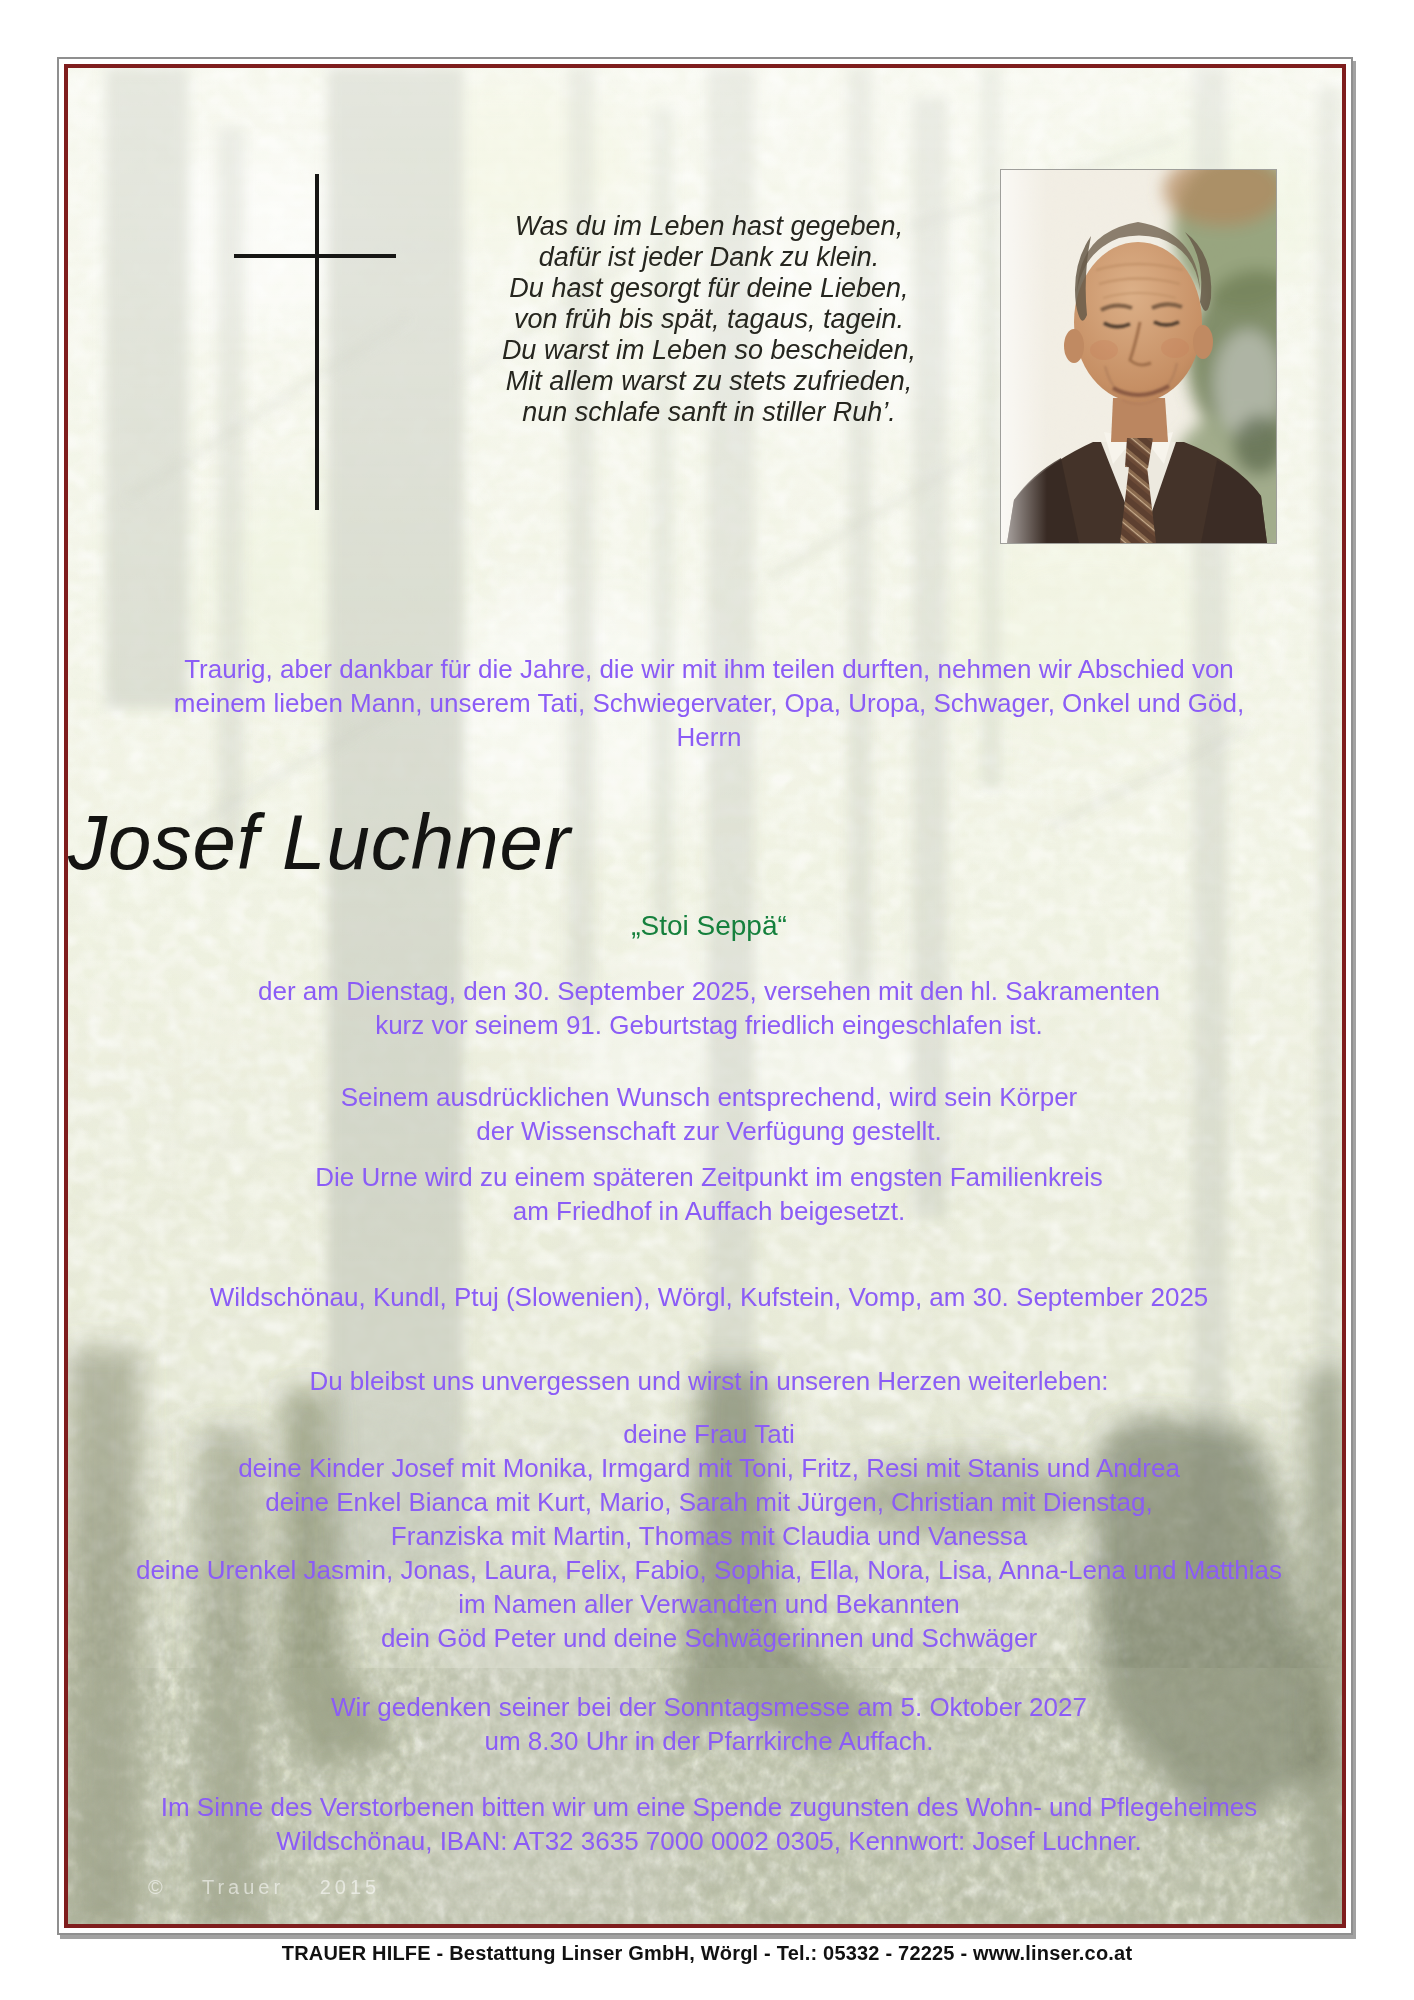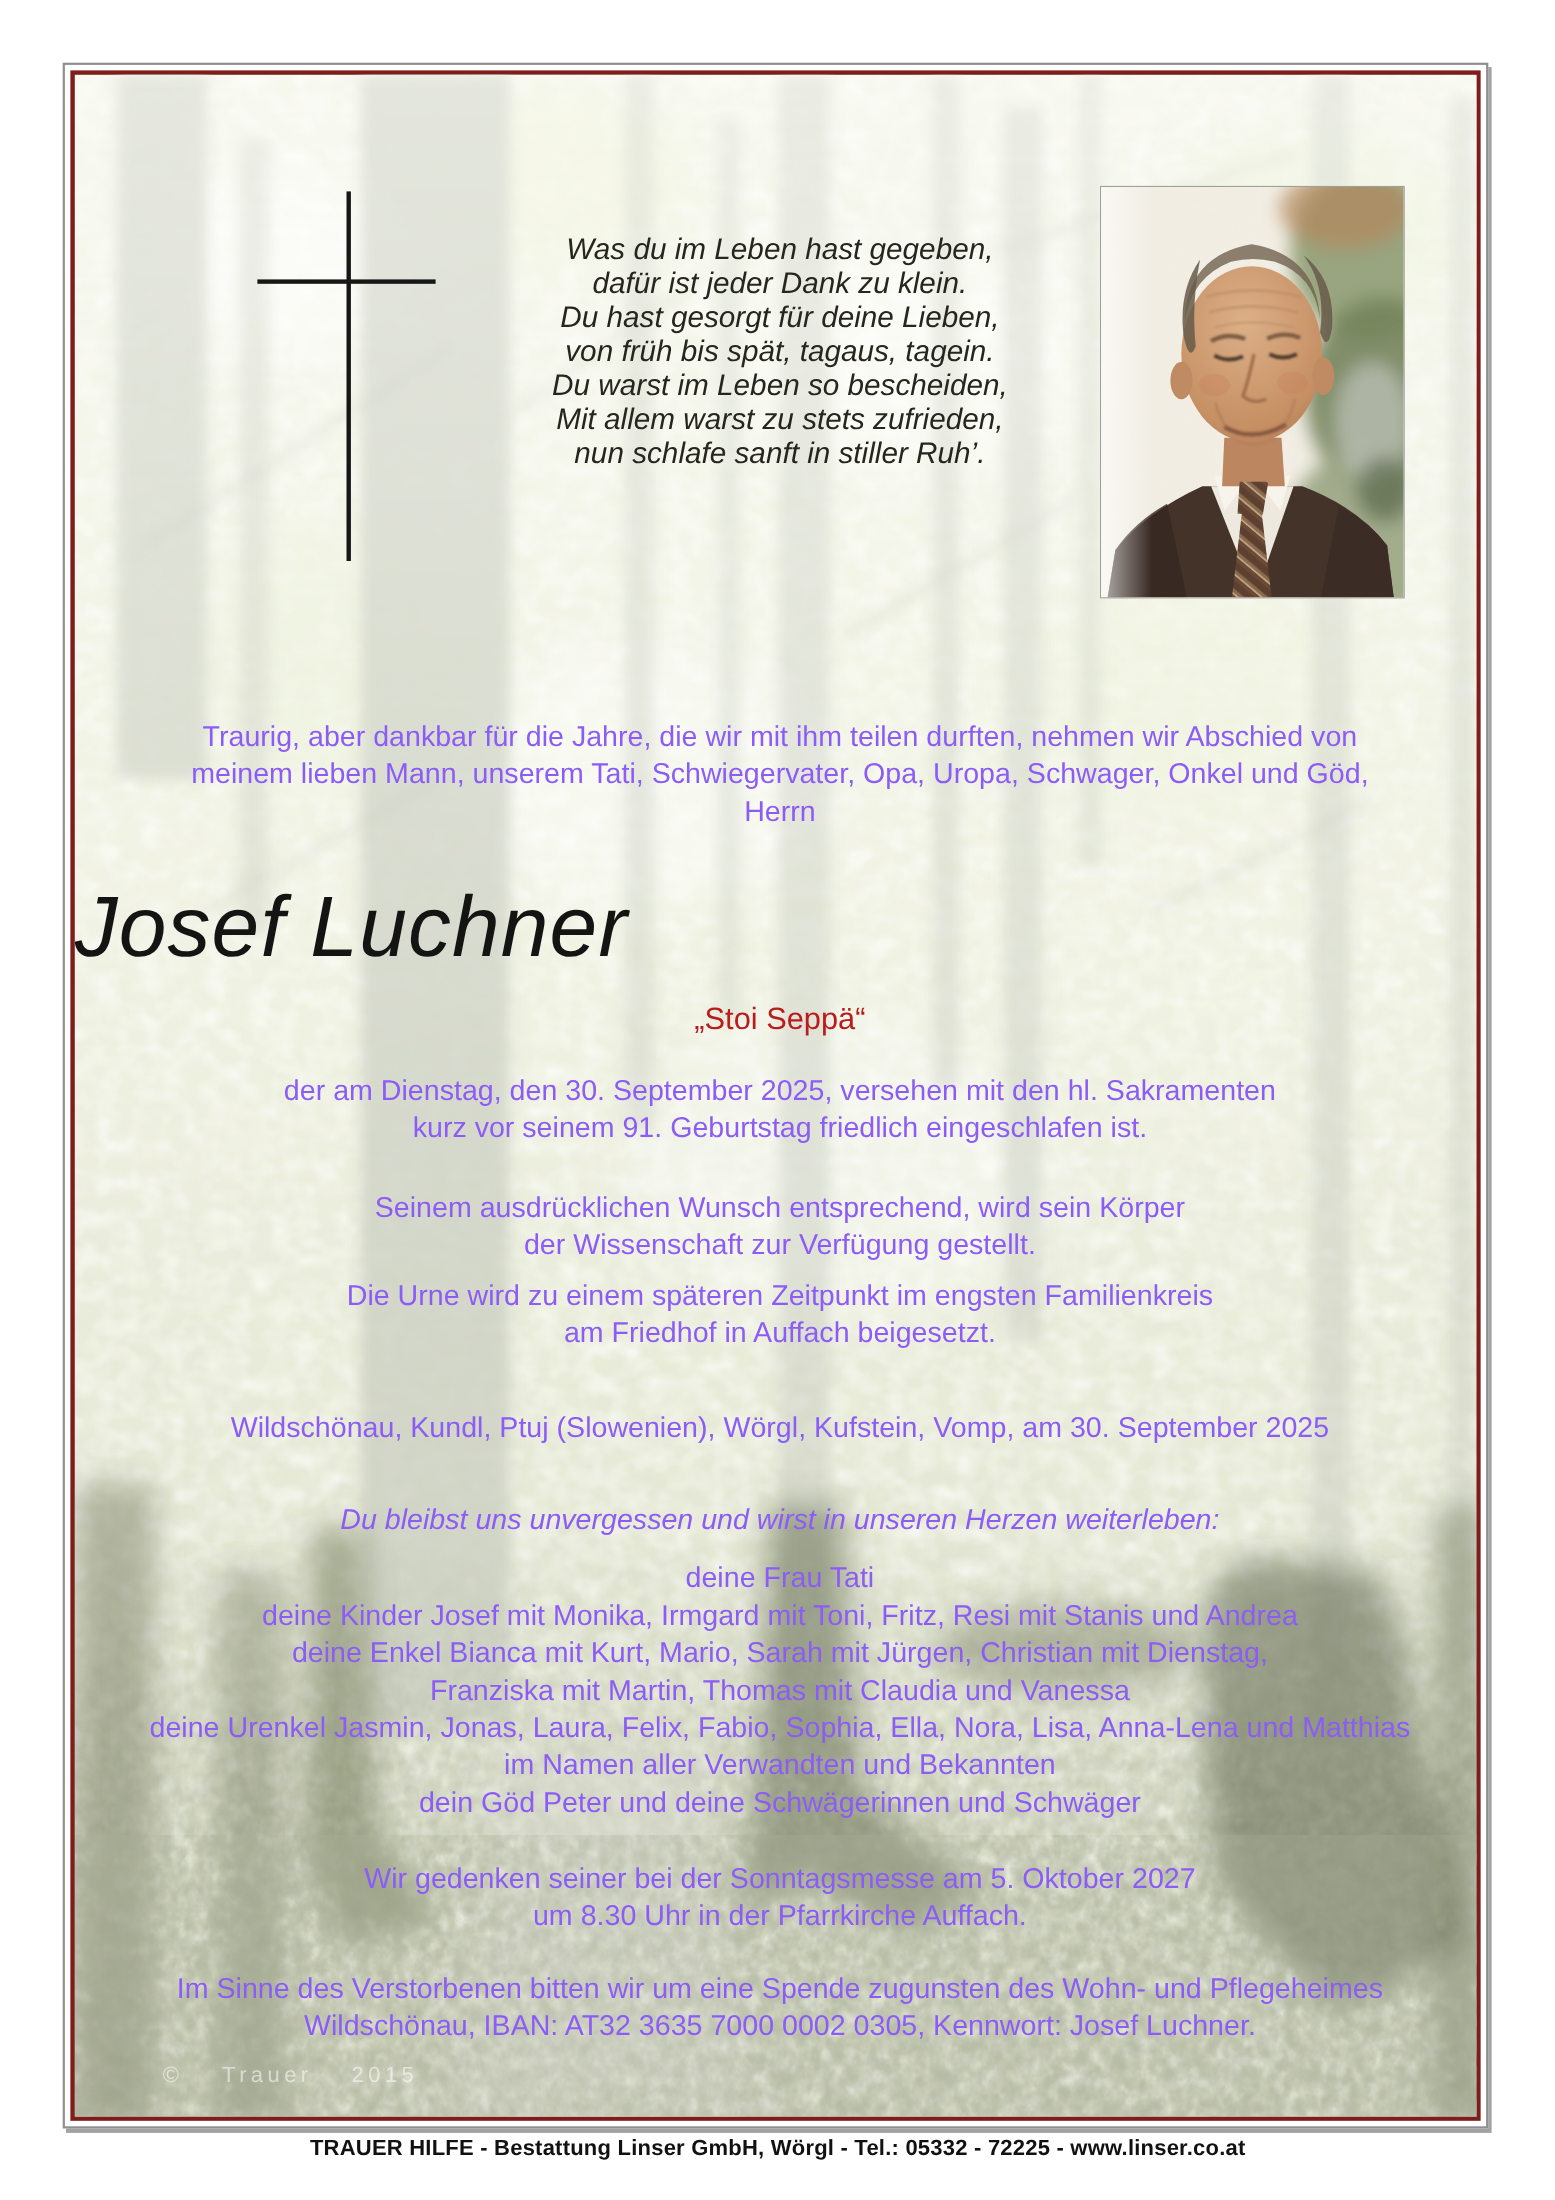--- a/index.html
+++ b/index.html
@@ -16,25 +16,25 @@
   .cross-v{position:absolute;left:247px;top:106px;width:4px;height:336px;background:#161614;}
   .cross-h{position:absolute;left:166px;top:186px;width:162px;height:4px;background:#161614;}
 
   .photo{position:absolute;left:932px;top:101px;width:275px;height:373px;
          border:1px solid #9f9f9b;box-sizing:content-box;background:#f2eee4;}
 
   .para{position:absolute;left:0;width:1282px;text-align:center;
         font-size:26px;line-height:34px;color:#8b5cf6;}
   .poem{position:absolute;left:0;top:143px;width:1282px;text-align:center;
         font-style:italic;font-size:27px;line-height:31px;color:#26261f;}
-  .ital{font-style:italic;}
+  .ital{}
   .name{position:absolute;left:0;top:732px;width:1282px;
         font-style:italic;font-size:78px;line-height:84px;letter-spacing:1px;color:#141412;}
   .nick{position:absolute;left:0;top:841px;width:1282px;text-align:center;
-        font-size:28px;line-height:34px;color:#b91c1c;}
+        font-size:28px;line-height:34px;color:#15803d;}
   .watermark{position:absolute;left:80px;top:1808px;font-size:20px;letter-spacing:4px;
         word-spacing:26px;color:rgba(255,255,255,0.55);}
   .footer{position:absolute;left:0;top:1942px;width:1414px;text-align:center;
         font-weight:bold;font-size:20px;letter-spacing:0.2px;color:#111;}
 </style>
 </head>
 <body>
 
 <div class="frame">
   <div class="inner">

